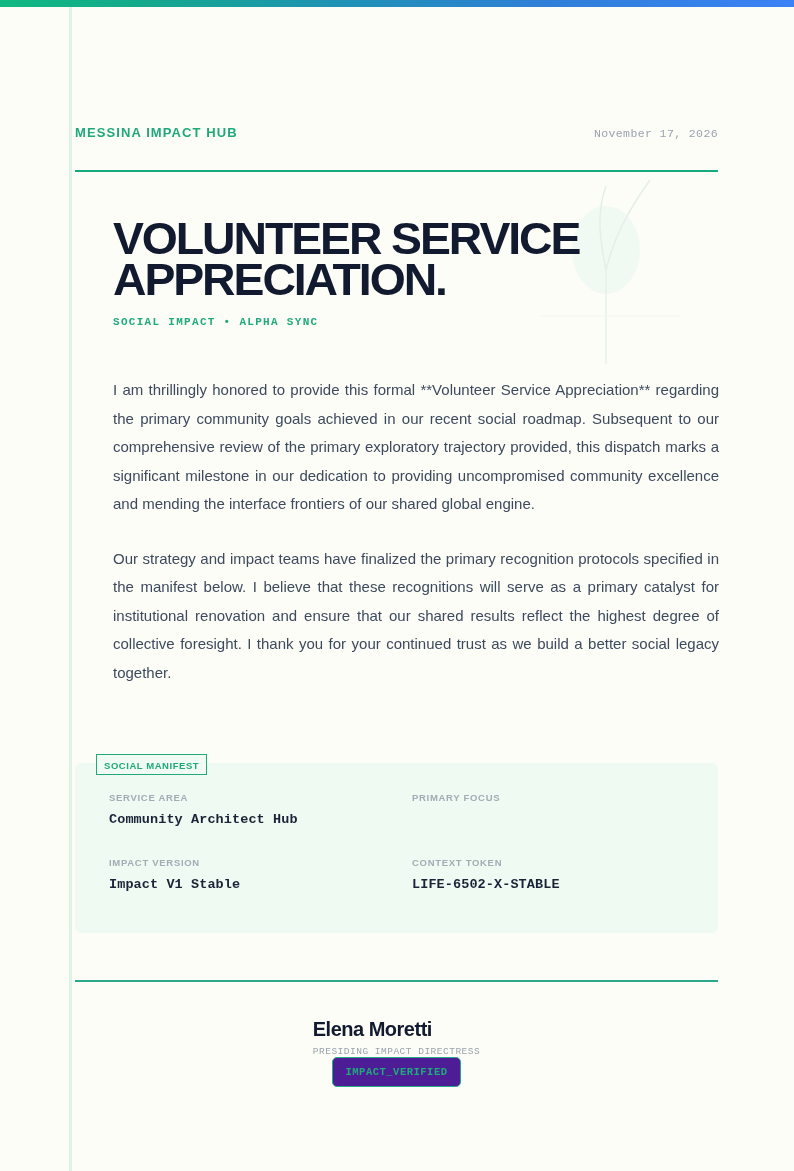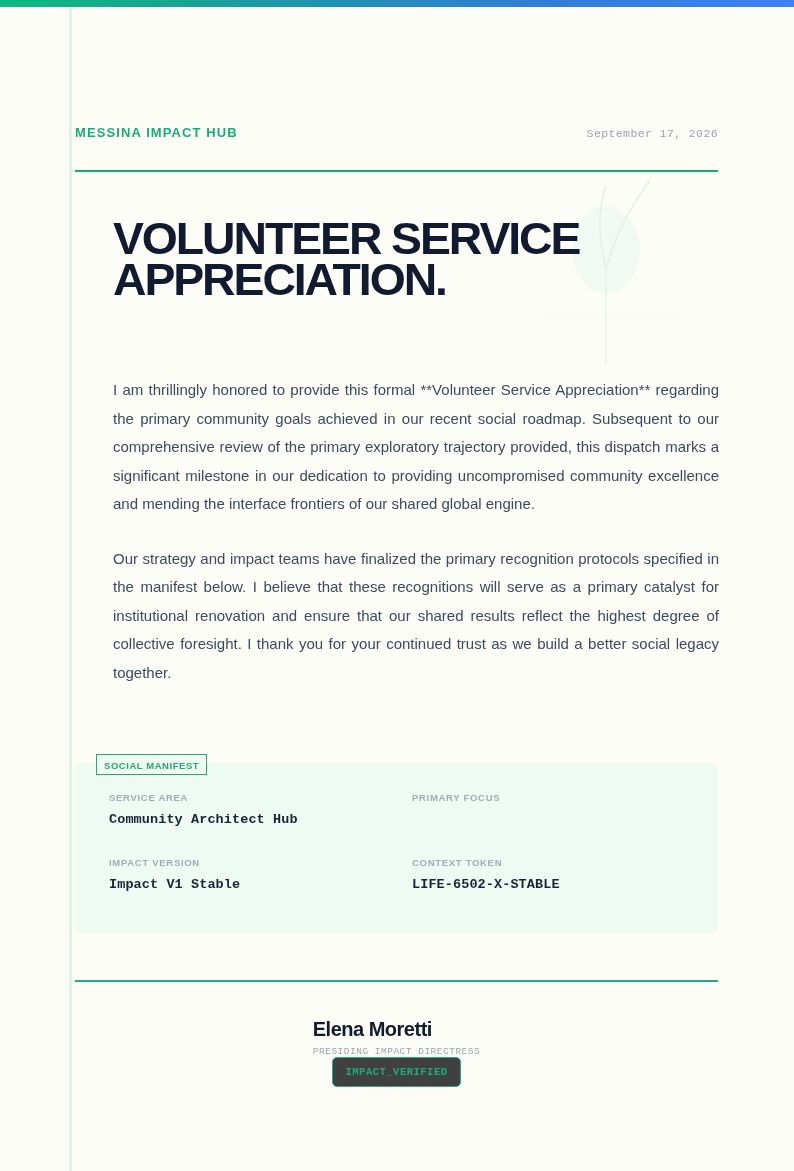--- a/index.html
+++ b/index.html
@@ -229,50 +229,51 @@
   }
   .verify-badge {
     border: 1.4px solid #2aa98a;
     border-radius: 5px;
     color: #20a97c;
     font-family: "Liberation Mono", monospace;
     font-size: 10.5px;
     font-weight: 700;
     letter-spacing: 0.5px;
     padding: 8px 12px;
-    background: #404040;
+    background: #4c1d95;
   }
 </style>
 </head>
 <body>
 
 <div class="page">
 
   <div class="top-gradient"></div>
   <div class="left-rail"></div>
 
   <div class="header-row">
     <div class="brand">MESSINA IMPACT HUB</div>
-    <div class="doc-date">September 17, 2026</div>
+    <div class="doc-date">November 17, 2026</div>
   </div>
   <div class="header-rule"></div>
 
   <div class="watermark">
     <svg width="180" height="192" viewBox="0 0 180 192" fill="none">
       <ellipse cx="66" cy="78" rx="34" ry="44" fill="#ecf8f0" opacity="0.75"></ellipse>
       <path d="M66 14 C 56 42, 60 68, 66 98" stroke="#e2eee6" stroke-width="1.4" fill="none"></path>
       <path d="M110 8 C 90 36, 74 64, 66 98" stroke="#e2eee6" stroke-width="1.4" fill="none"></path>
       <line x1="66" y1="96" x2="66" y2="192" stroke="#e4efe8" stroke-width="1.4"></line>
       <line x1="0" y1="144" x2="140" y2="144" stroke="#f3f8f4" stroke-width="1.2"></line>
     </svg>
   </div>
 
   <div class="title-block">
     <h1 class="doc-title">VOLUNTEER SERVICE
 APPRECIATION.</h1>
+    <div class="doc-subtitle">SOCIAL IMPACT • ALPHA SYNC</div>
   </div>
 
   <div class="body-copy">
     <p>I am thrillingly honored to provide this formal **Volunteer Service Appreciation** regarding the primary community goals achieved in our recent social roadmap. Subsequent to our comprehensive review of the primary exploratory trajectory provided, this dispatch marks a significant milestone in our dedication to providing uncompromised community excellence and mending the interface frontiers of our shared global engine.</p>
     <p>Our strategy and impact teams have finalized the primary recognition protocols specified in the manifest below. I believe that these recognitions will serve as a primary catalyst for institutional renovation and ensure that our shared results reflect the highest degree of collective foresight. I thank you for your continued trust as we build a better social legacy together.</p>
   </div>
 
   <div class="manifest-wrap">
     <div class="manifest-panel"></div>
     <div class="manifest-badge">SOCIAL MANIFEST</div>

